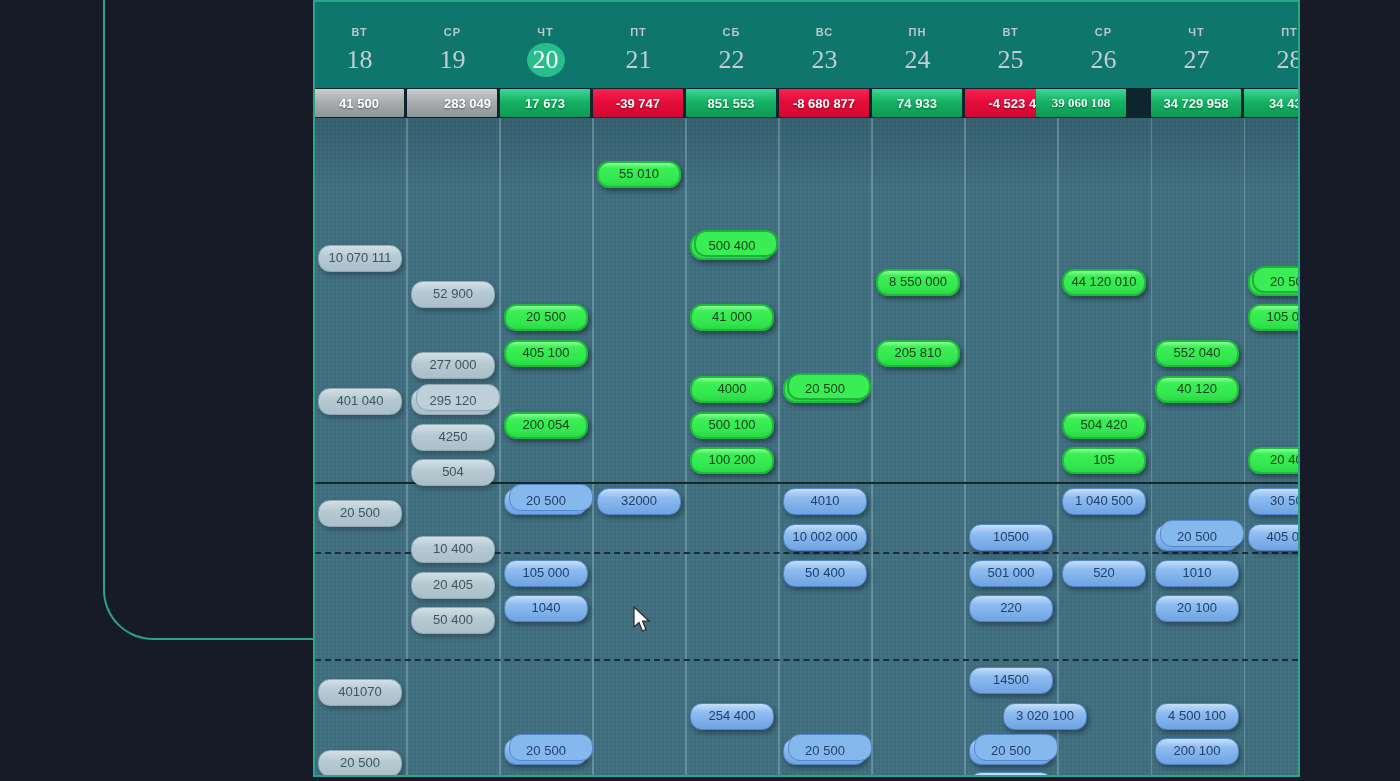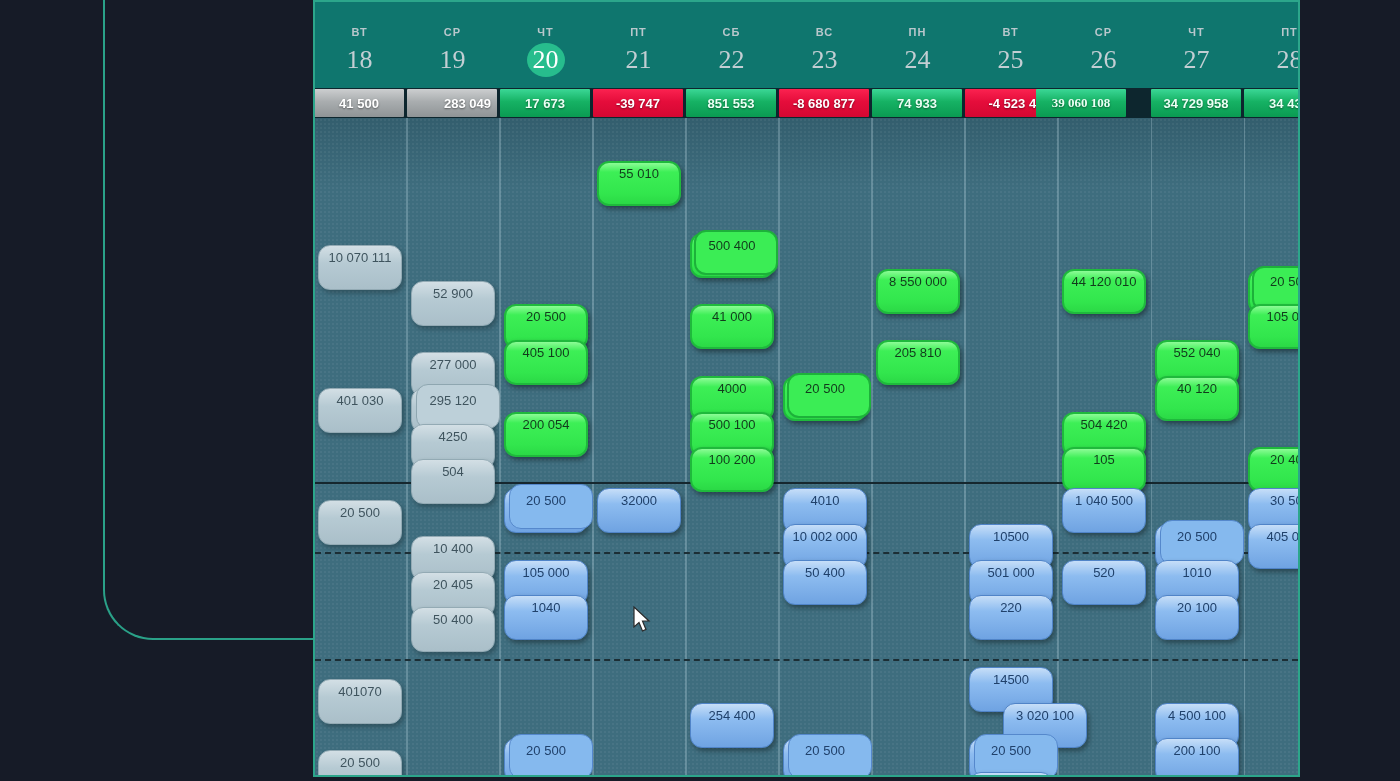--- a/index.html
+++ b/index.html
@@ -68,21 +68,21 @@
   .col-lines {
     position:absolute; inset:0;
     background-image:repeating-linear-gradient(to right,
       transparent 0px, transparent 91.5px,
       rgba(200,225,235,0.28) 91.5px, rgba(200,225,235,0.28) 93px);
   }
   .divider { position:absolute; left:0; width:100%; height:0; }
   .divider.solid  { border-top:2px solid #16272e; }
   .divider.dashed { border-top:2px dashed #1c2e35; }
   .pill {
-    position:absolute; width:84px; height:45px; line-height:24px;
+    position:absolute; width:84px; height:27px; line-height:24px;
     text-align:center; font-size:13px; border-radius:12px;
     z-index:1; white-space:nowrap;
   }
   .pill.gray {
     background:linear-gradient(180deg,#d3dfe5 0%,#b6cad3 40%,#aabfc9 100%);
     border:1px solid #93aab4; color:#3f545e;
     box-shadow:2px 3px 5px rgba(0,0,0,0.25);
     margin-top:12px;
   }
   .pill.green {
@@ -170,21 +170,21 @@
       <div class="total-cell green" style="left: 929px;">34 430</div>
     </div>
   <div class="grid-body">
     <div class="grid-shade"></div>
     <div class="grid-texture"></div>
     <div class="col-lines"></div>
   <div class="divider solid" style="top: 364px;"></div>
       <div class="divider dashed" style="top: 434px;"></div>
       <div class="divider dashed" style="top: 541px;"></div>
       <div class="pill gray" style="left: 3px; top: 115px;">10 070 111</div>
-      <div class="pill gray" style="left: 3px; top: 258px;">401 030</div>
+      <div class="pill gray" style="left: 3px; top: 258px;">401 040</div>
       <div class="pill gray" style="left: 3px; top: 370px;">20 500</div>
       <div class="pill gray" style="left: 3px; top: 549px;">401070</div>
       <div class="pill gray" style="left: 3px; top: 620px;">20 500</div>
       <div class="pill gray" style="left: 96px; top: 151px;">52 900</div>
       <div class="pill gray" style="left: 96px; top: 222px;">277 000</div>
       <div class="pill gray stacked" style="left: 96px; top: 258px;">295 120</div>
       <div class="pill gray" style="left: 96px; top: 294px;">4250</div>
       <div class="pill gray" style="left: 96px; top: 329px;">504</div>
       <div class="pill gray" style="left: 96px; top: 406px;">10 400</div>
       <div class="pill gray" style="left: 96px; top: 442px;">20 405</div>

